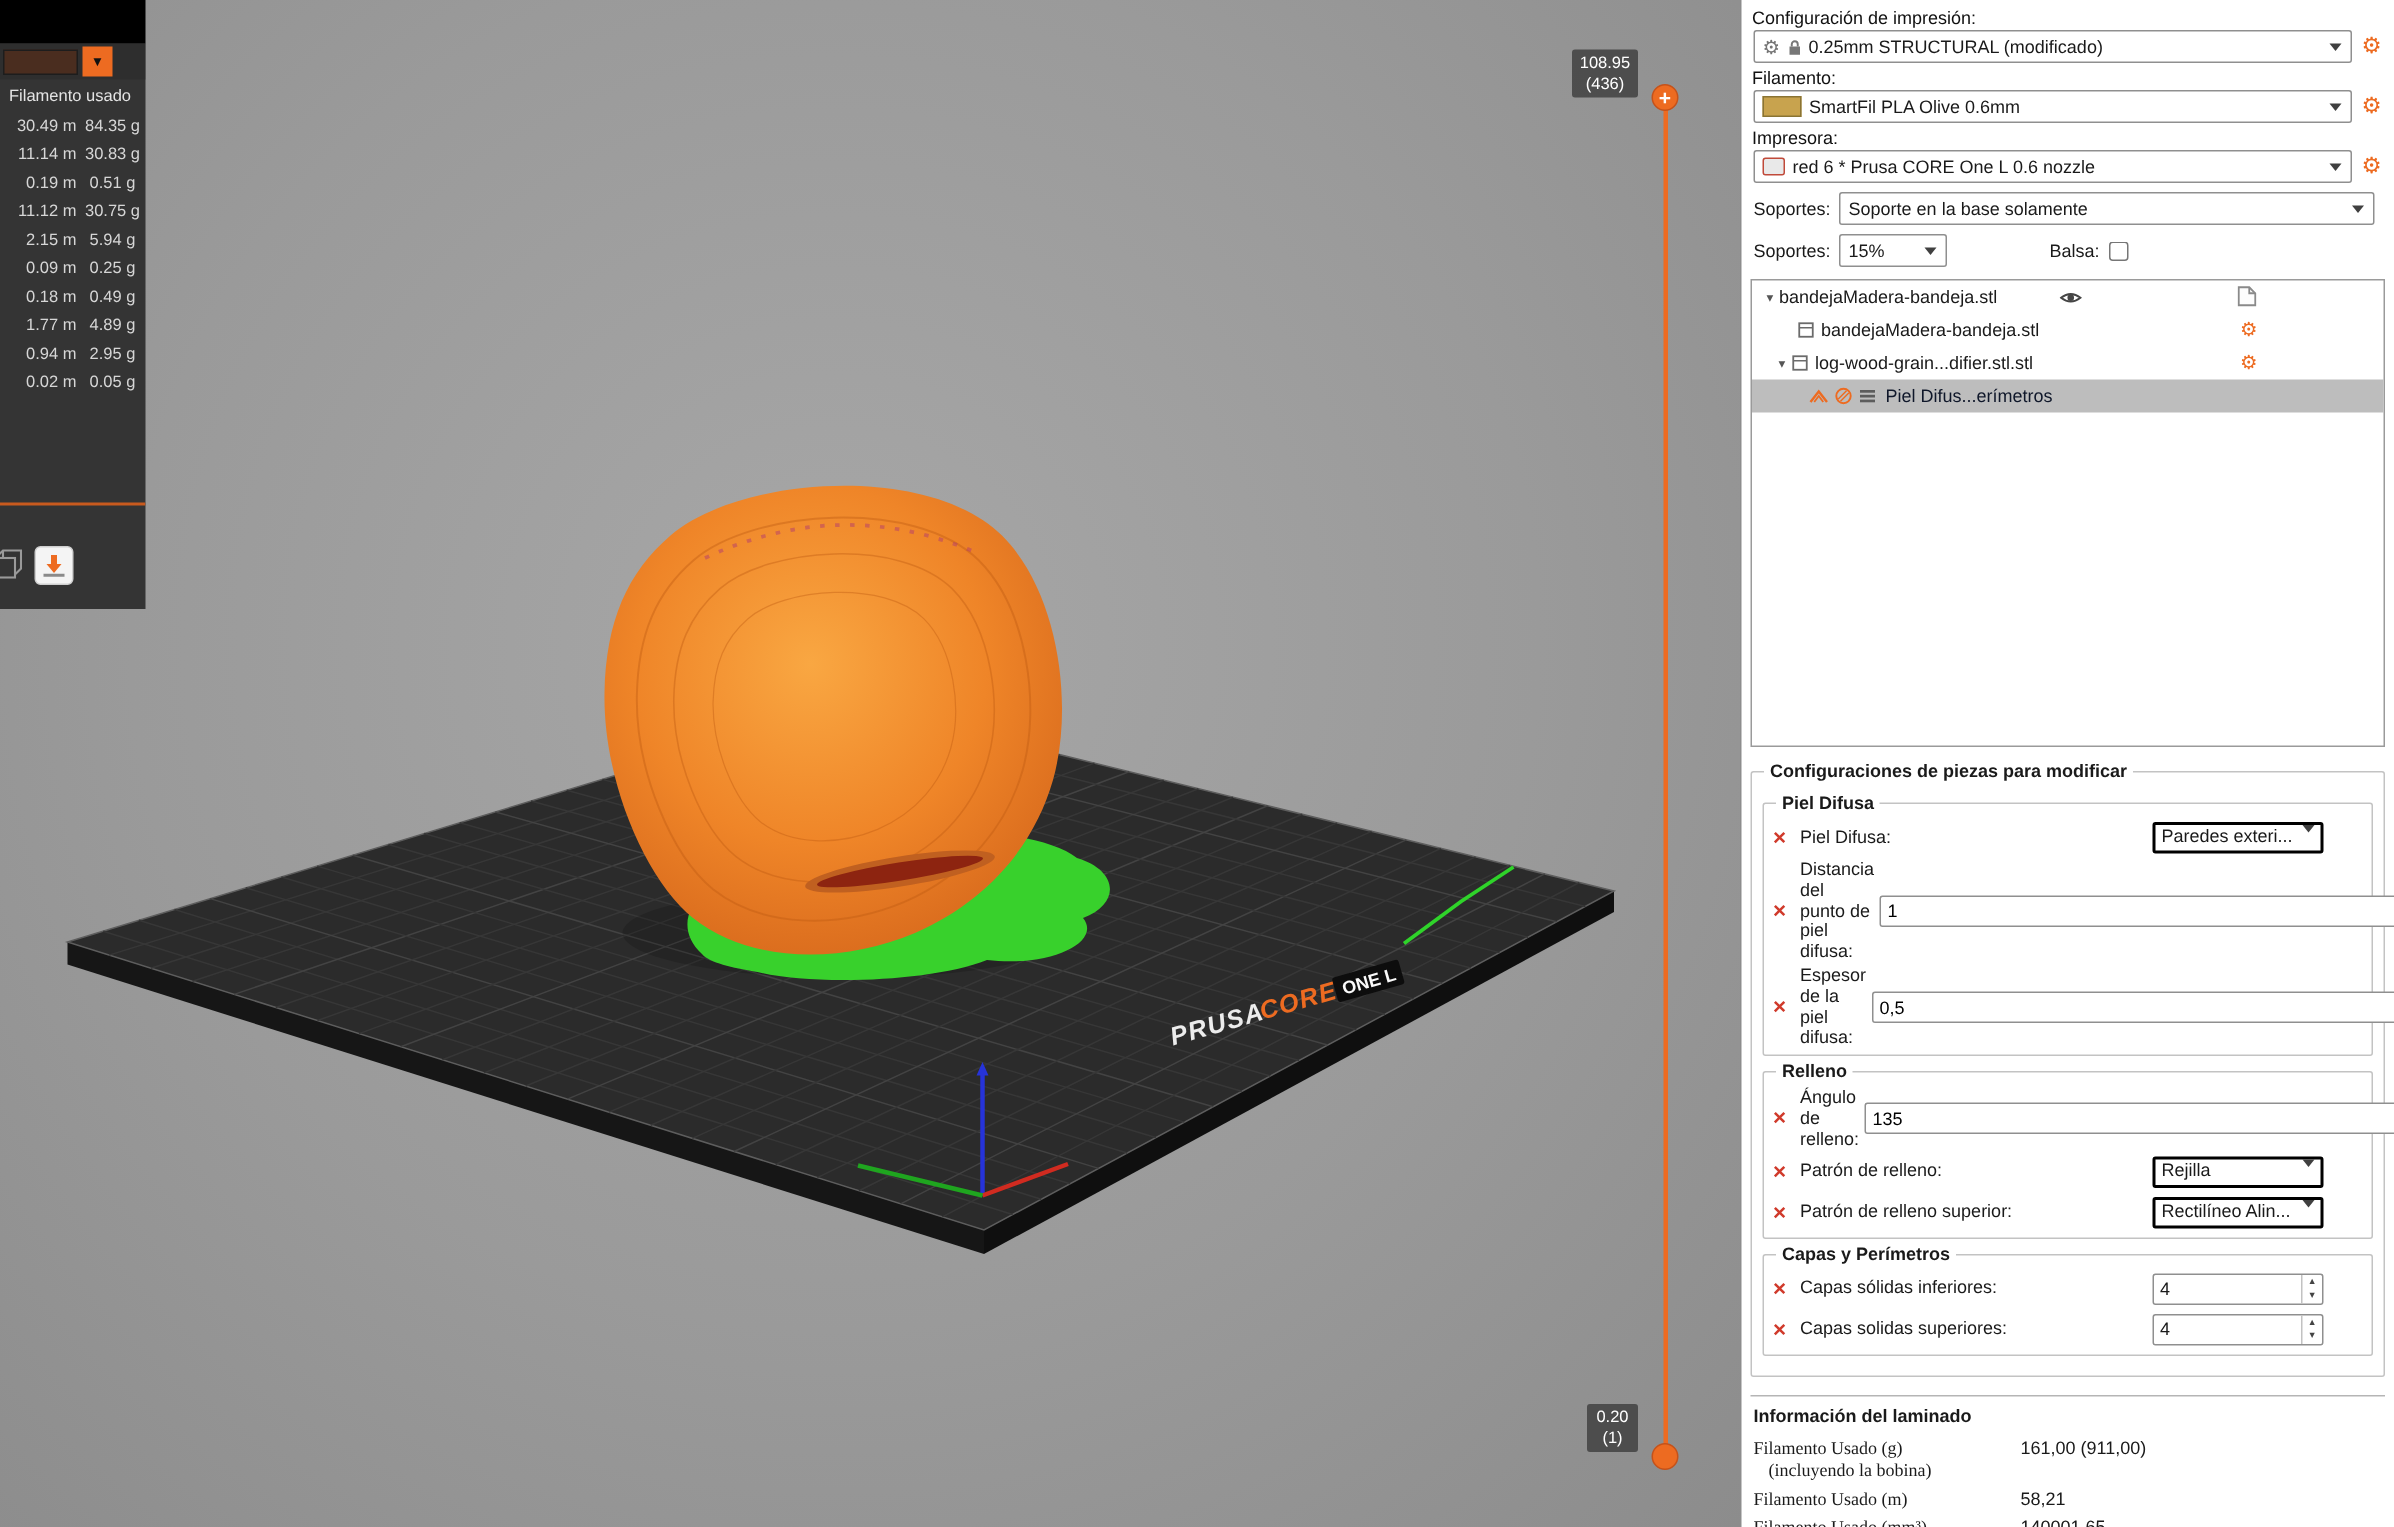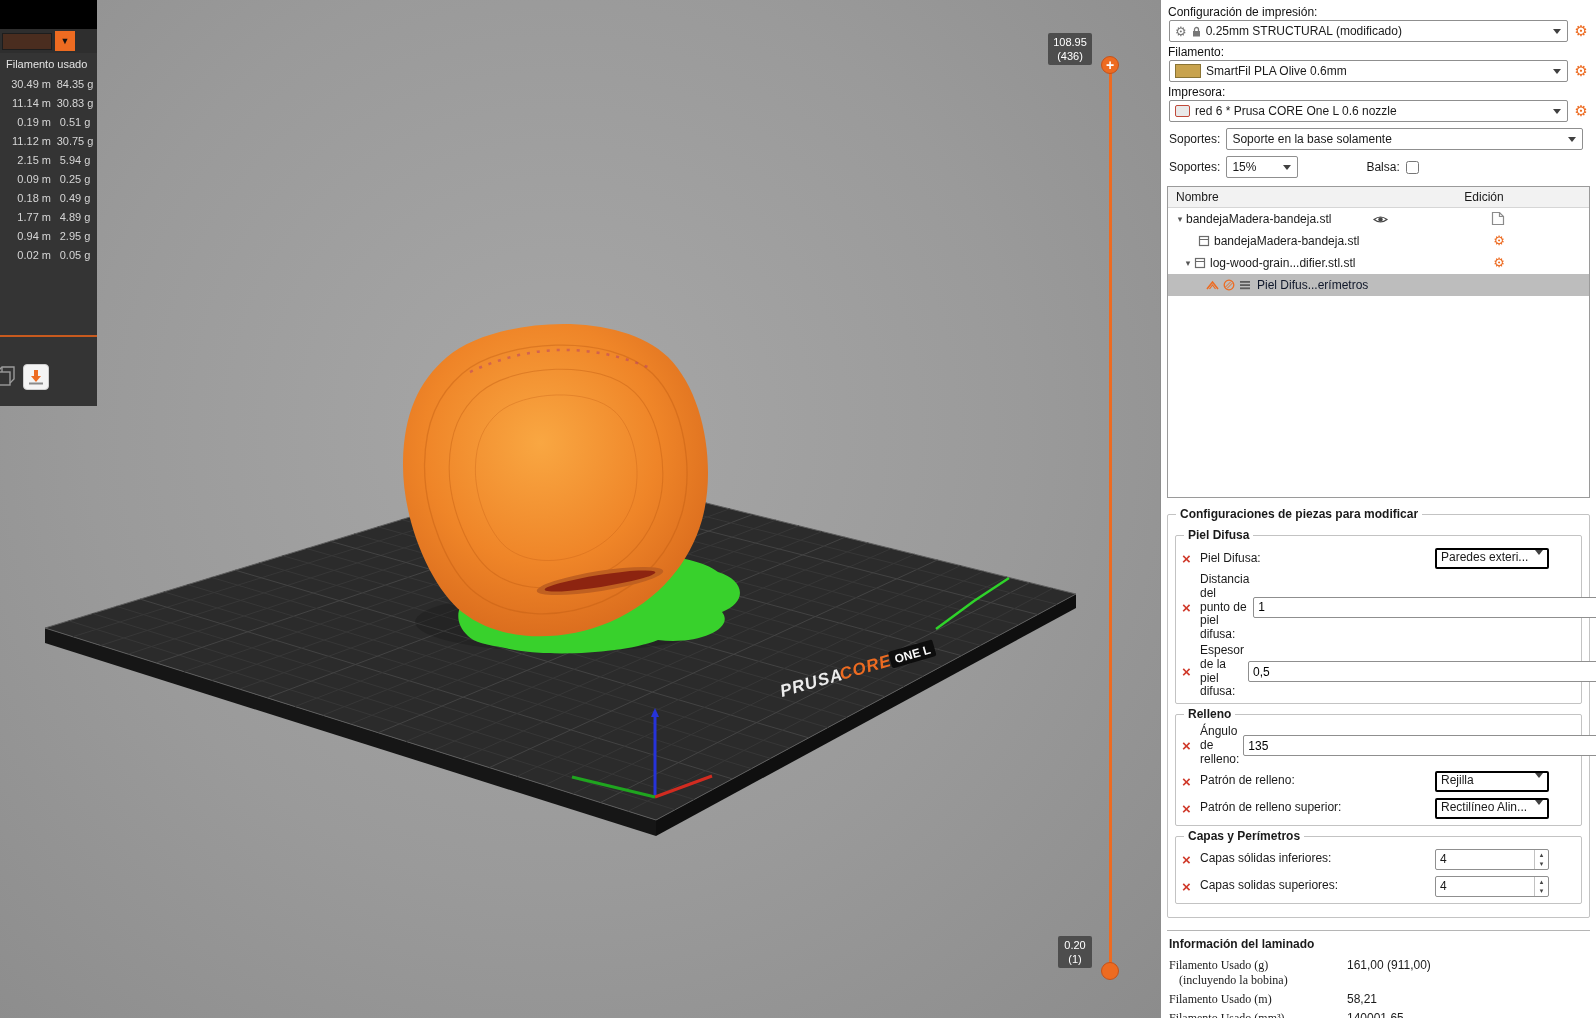--- a/index.html
+++ b/index.html
@@ -342,24 +342,20 @@
       <span class="inline-label">Soportes:</span>
       <div class="combo" style="flex:none;width:72px;">
         <span class="combo-text">15%</span>
         <span class="caret"></span>
       </div>
       <span class="inline-label" style="margin-left:62px;">Balsa:</span>
       <input type="checkbox" style="width: 13px; height: 13px;">
     </div>
 
     <div class="obj-list">
-      <div class="obj-header">
-        <span class="col-name">Nombre</span>
-        <span class="col-edit">Edición</span>
-      </div>
 
       <div class="obj-row" style="padding-left:6px;">
         <span class="tree-caret">▾</span>
         <span class="obj-text">bandejaMadera-bandeja.stl</span>
         <svg class="abs-left" style="left:205px;top:6px;" width="15" height="11">
           <path d="M1 5.5 Q7.5 0.5 14 5.5 Q7.5 10.5 1 5.5 Z" fill="none" stroke="#454545" stroke-width="1.2"></path>
           <circle cx="7.5" cy="5.5" r="2.2" fill="#454545"></circle>
         </svg>
         <svg class="row-action" width="14" height="15">
           <path d="M1.5 1.5 h7 l4 4 v8 h-11 Z" fill="#fdfdfd" stroke="#8a8a8a" stroke-width="1.2"></path>

